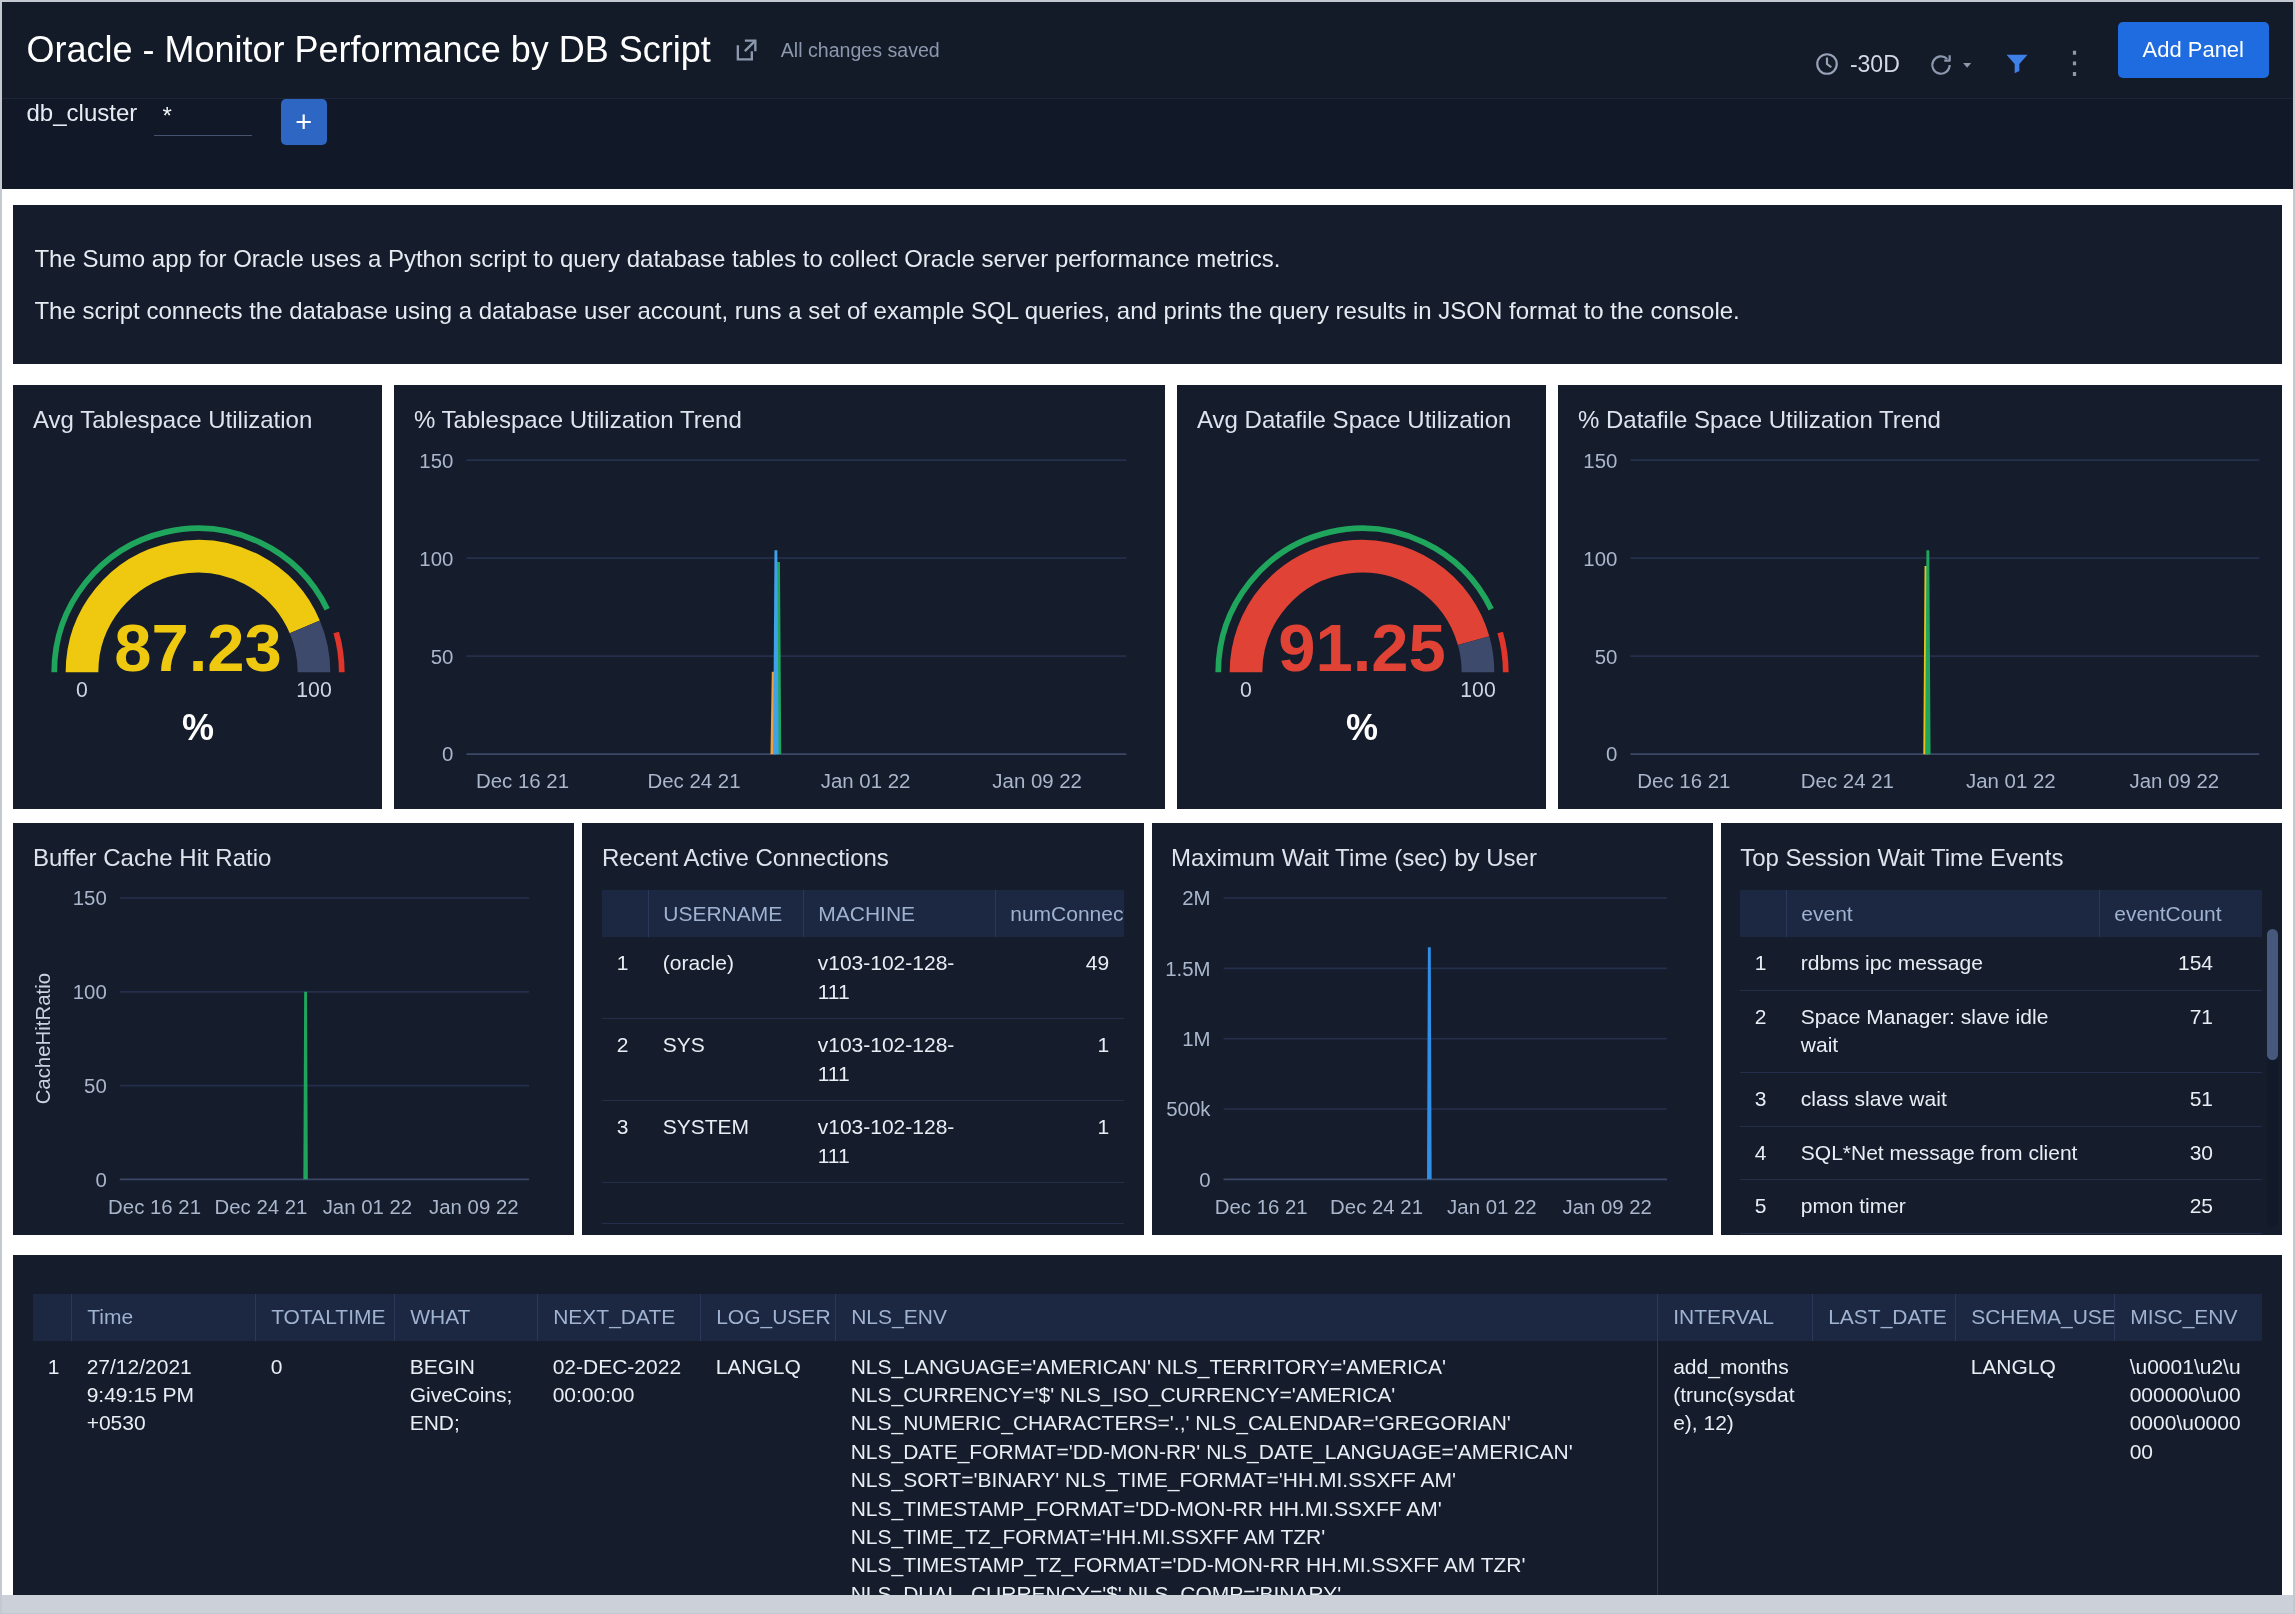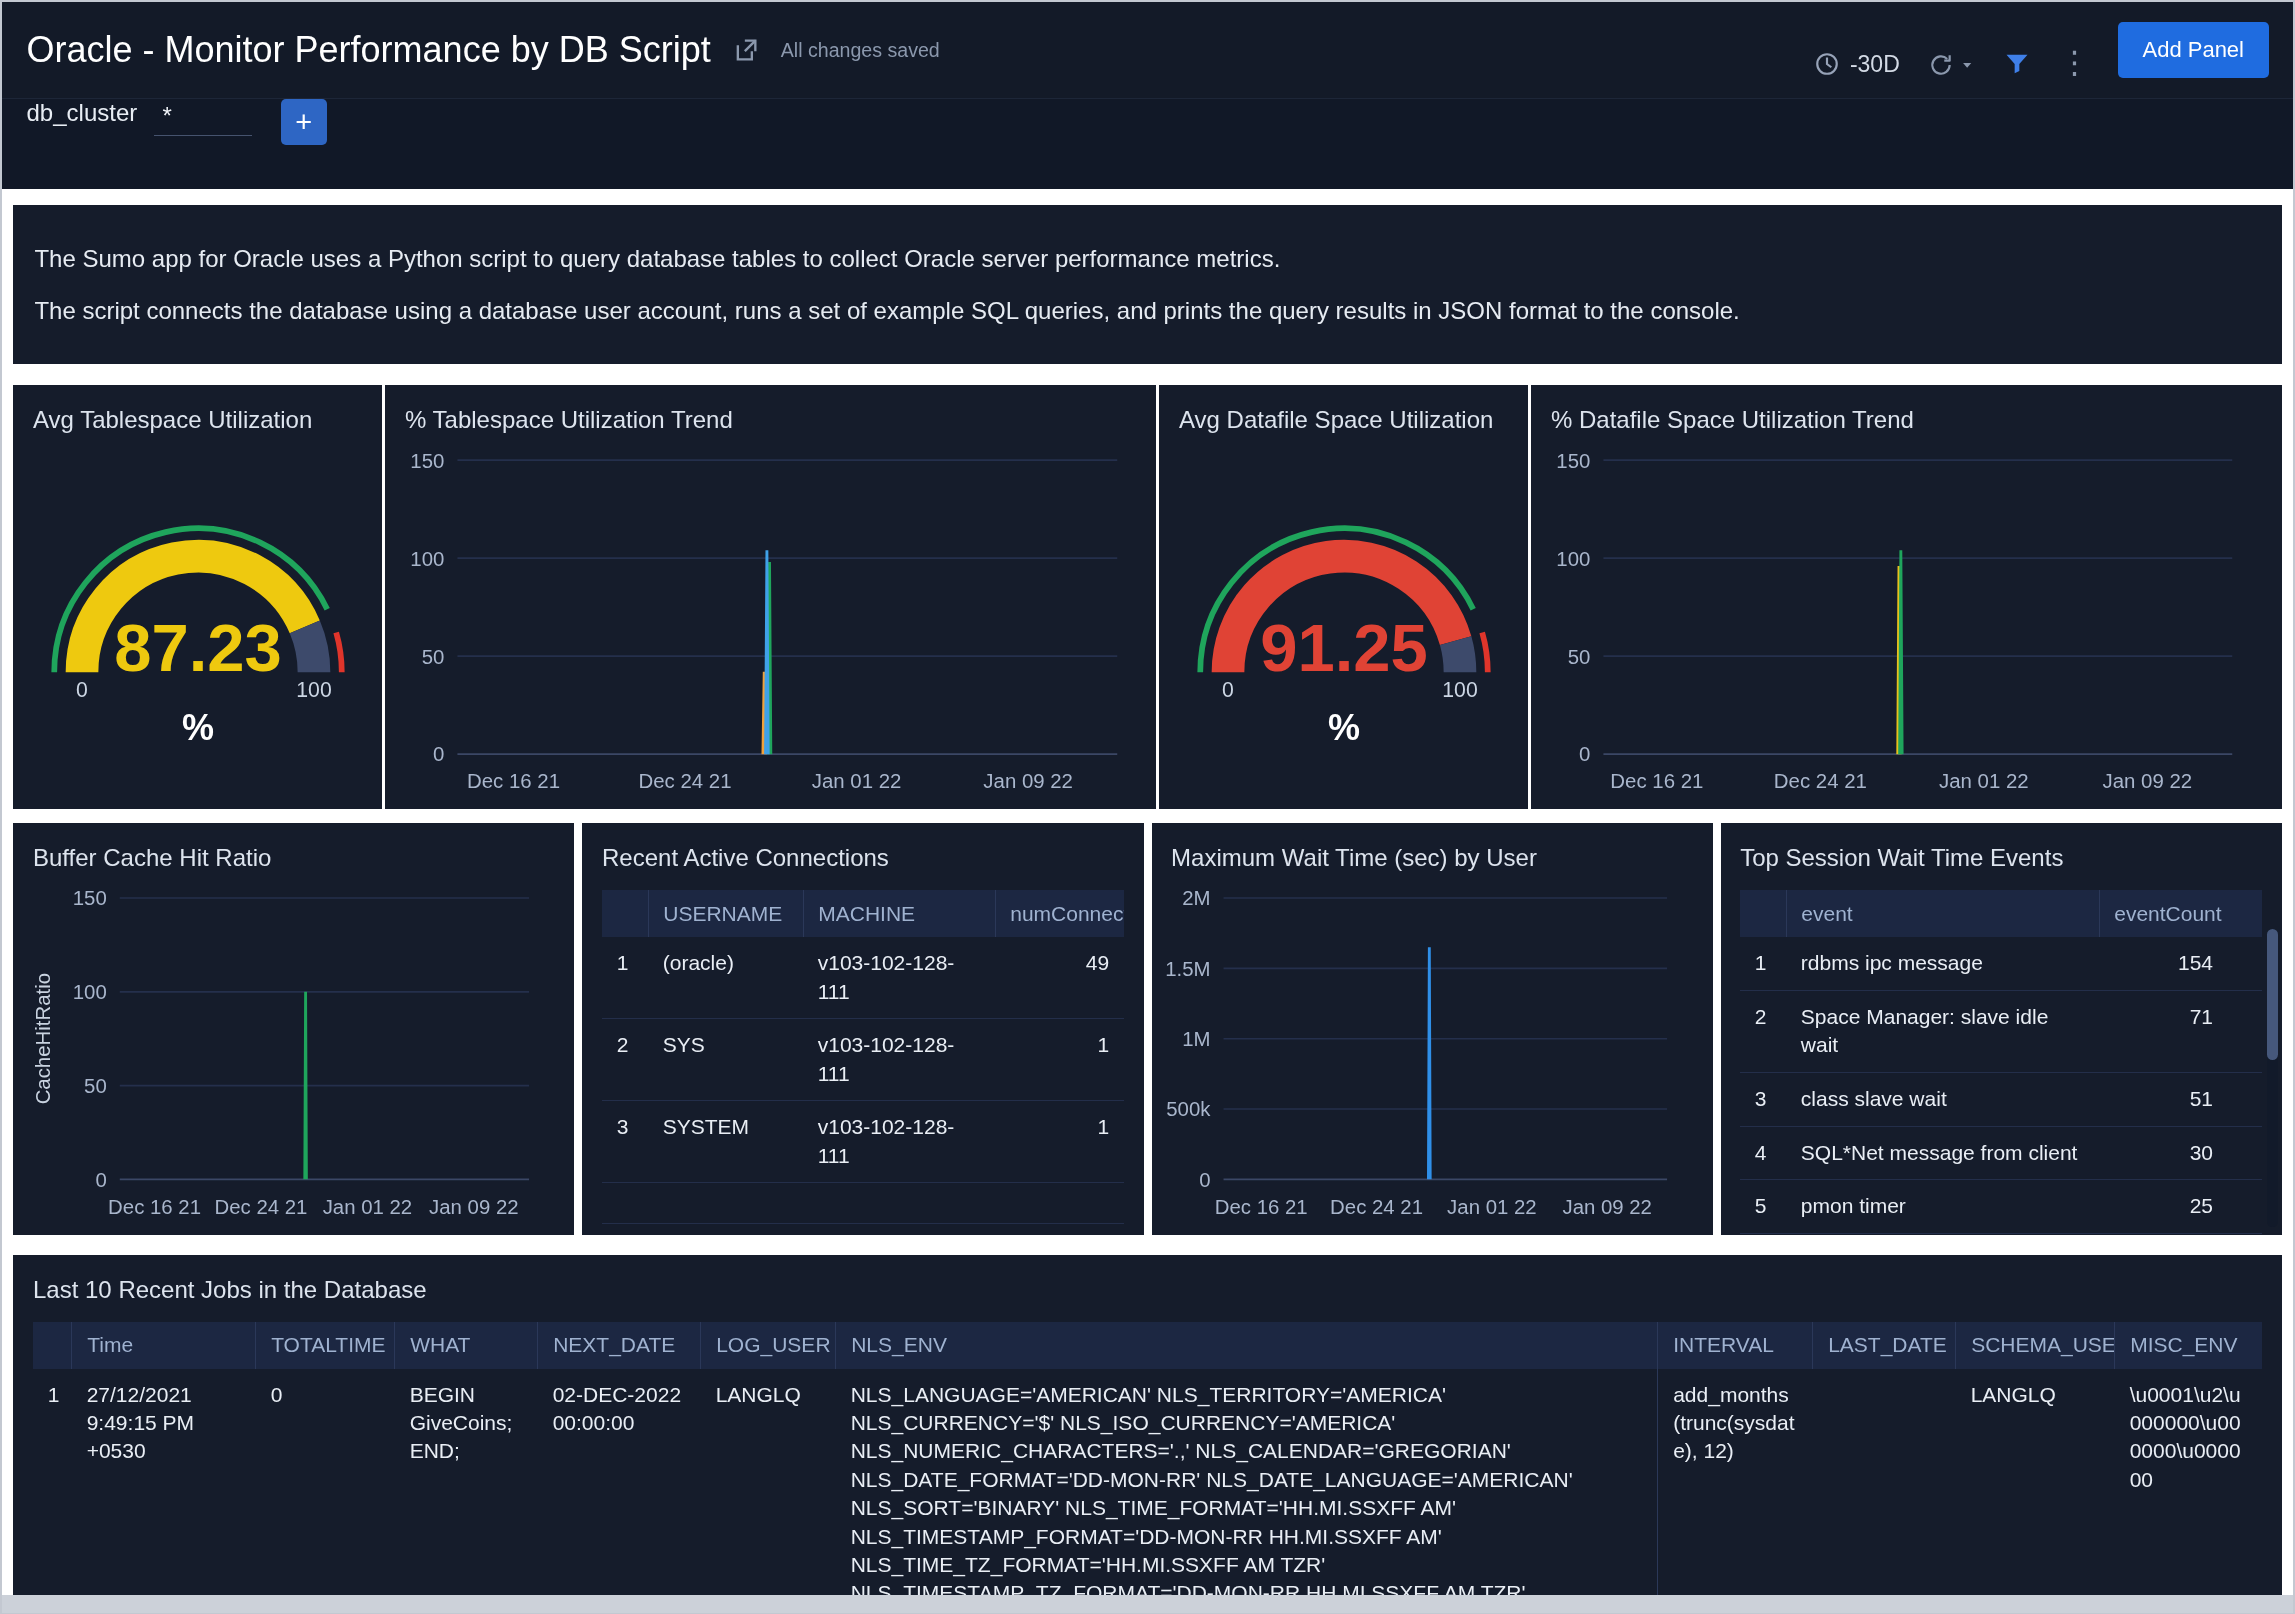--- a/index.html
+++ b/index.html
@@ -25,21 +25,21 @@
   .filter-input{min-width:98px;border-bottom:1.6px solid #46536e;color:#f2f5fa;font-size:24px;padding:3.3px 8.2px 4.9px}
   .add-filter{width:46px;height:46px;background:#2e66c4;border:none;border-radius:4.9px;color:#fff;font-size:29px;line-height:1;cursor:pointer;margin-left:11.4px}
 
   
   .desc{margin:16.3px 11.4px 0;background:#151c2b;padding:38px 21px}
   .desc p{color:#e6ebf2;font-size:24px;line-height:1.32}
   .desc p + p{margin-top:19.6px}
 
   
   .row{margin:11.4px 11.4px 0;display:grid}
-  .row1{grid-template-columns:369px 771px 369px 1fr;gap:3px;margin-top:21px}
+  .row1{grid-template-columns:369px 771px 369px 1fr;gap:12px;margin-top:21px}
   .row1 .panel{height:424px}
   .row2{grid-template-columns:repeat(4,1fr);gap:8px;margin-top:14px}
   .row2 .panel{height:412px}
   .row3{grid-template-columns:1fr;margin-top:19.6px}
   .row3 .panel{height:400px}
   .panel{background:#151c2b;padding:21px 19.6px 0;position:relative;overflow:hidden}
   .panel-title{color:#dde4ee;font-size:24px;font-weight:500;white-space:nowrap;overflow:hidden;text-overflow:ellipsis}
 
   
   .gauge-area{display:flex;flex-direction:column;align-items:center;margin-top:29px}
@@ -332,21 +332,20 @@
         </tbody>
       </table>
       <div class="vscroll">
         <div class="vscroll-thumb"></div>
       </div>
     </div>
   </div>
 
   <div class="row row3">
     <div class="panel">
-      <div class="panel-title">Last 10 Recent Jobs in the Database</div>
       <table class="dtable">
         <colgroup>
           <col style="width:39px">
             <col style="width:184px">
             <col style="width:139px">
             <col style="width:143px">
           <col style="width:163px">
             <col style="width:135px">
             <col style="width:822px">
             <col style="width:155px">

